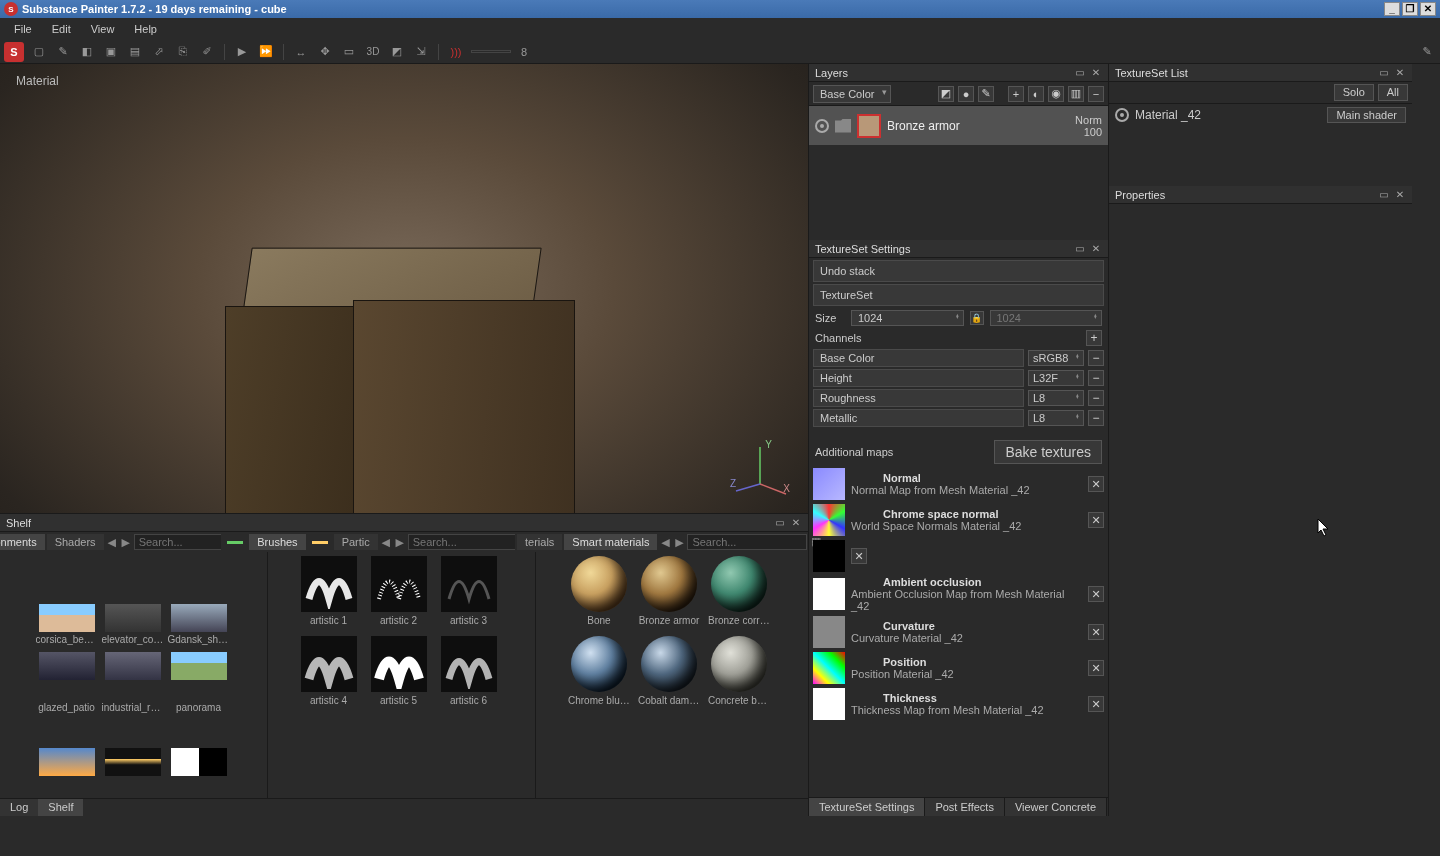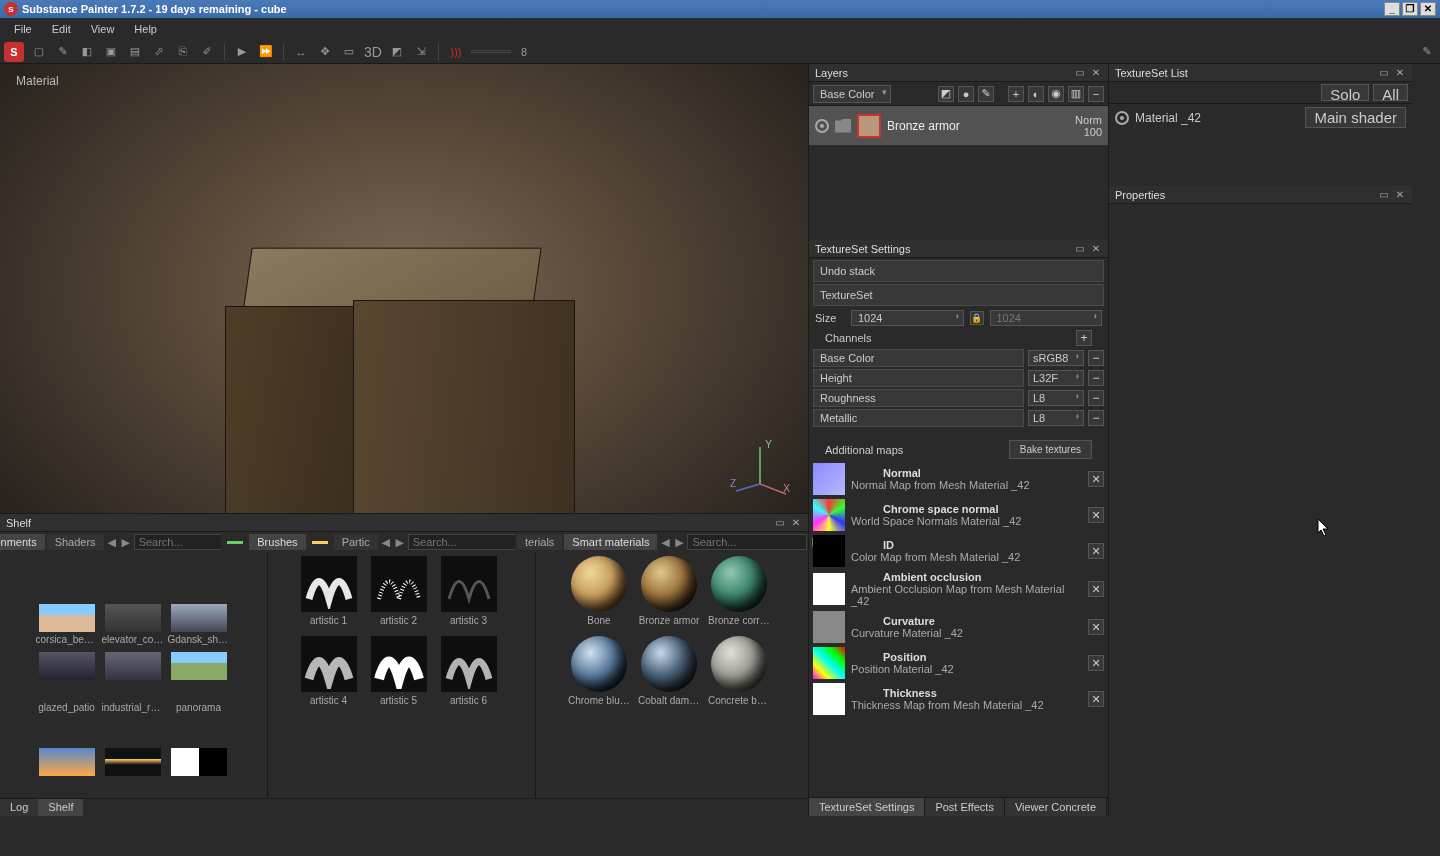--- a/index.html
+++ b/index.html
@@ -66,38 +66,38 @@
 .layer-blend { font-size: 11px; color: #ccc; text-align: right; }
 
 .ts-settings { flex: 1; display: flex; flex-direction: column; }
 .ts-body { flex: 1; overflow: hidden; padding: 0; }
 .section-row { height: 22px; background: #383838; border: 1px solid #4a4a4a; margin: 2px 4px; display: flex; align-items: center; padding: 0 6px; font-size: 11px; color: #ccc; }
 .field-row { display: flex; align-items: center; padding: 2px 6px; gap: 6px; font-size: 11px; }
 .field-row .lbl { width: 30px; }
 .num-combo { flex: 1; background: #383838; border: 1px solid #555; color: #ccc; padding: 1px 14px 1px 6px; position: relative; font-size: 11px; }
 .num-combo::after { content:"♦"; position:absolute; right:3px; top:0; color:#888; font-size:9px; transform: scaleX(0.6);}
 .lock { width: 14px; height: 14px; background: #383838; border: 1px solid #555; color: #999; font-size: 9px; text-align: center; line-height: 12px; }
-.row-hdr { display: flex; align-items: center; padding: 2px 16px; font-size: 11px; justify-content: flex-end; }
+.row-hdr { display: flex; align-items: center; padding: 2px 6px; font-size: 11px; justify-content: flex-end; }
 .row-hdr .spacer { flex: 1; }
 .sqbtn { width: 16px; height: 16px; background: #383838; border: 1px solid #555; color: #ccc; font-size: 12px; line-height: 14px; text-align: center; }
 .channel-row { display: flex; align-items: center; padding: 1px 4px; gap: 4px; }
 .channel-row .cname { flex: 1; background: #383838; border: 1px solid #4a4a4a; padding: 2px 6px; font-size: 11px; }
 .channel-row .number-combo-small { width: 56px; background: #383838; border: 1px solid #555; padding: 1px 14px 1px 4px; font-size: 11px; position: relative; }
 .channel-row .number-combo-small::after { content:"♦"; position:absolute; right:3px; top:0; color:#888; font-size:9px; transform: scaleX(0.6);}
-.bake-btn { background: #383838; border: 1px solid #555; color: #ccc; padding: 3px 10px; font-size: 10px; }
+.bake-btn { background: #383838; border: 1px solid #555; color: #ccc; padding: 3px 10px; font-size: 14px; }
 .map-row { display: flex; align-items: center; padding: 2px 4px; gap: 6px; }
 .map-swatch { width: 32px; height: 32px; }
 .map-txt { flex: 1; }
 .map-txt .mt { font-weight: bold; color: #ddd; font-size: 11px; padding-left: 32px; }
 .map-txt .ms { color: #aaa; font-size: 11px; }
 .xbtn { width: 16px; height: 16px; background: #383838; border: 1px solid #555; color: #ccc; font-size: 11px; text-align: center; line-height: 14px; }
 
 .tslist { height: 122px; display: flex; flex-direction: column; }
 .tslist-toolbar { height: 22px; display: flex; justify-content: flex-end; padding: 2px 4px; gap: 4px; border-bottom: 1px solid #1a1a1a; }
-.tsl-btn { background: #383838; border: 1px solid #555; color: #ccc; padding: 1px 8px; font-size: 15px; }
+.tsl-btn { background: #383838; border: 1px solid #555; color: #ccc; padding: 1px 8px; font-size: 11px; }
 .tsl-row { display: flex; align-items: center; padding: 3px 6px; gap: 6px; }
 .tsl-row .txt { flex: 1; font-size: 12px; }
 .props { flex: 1; }
 .bottom-tabs { display: flex; background: #2a2a2a; border-top: 1px solid #1a1a1a; }
 .bottom-tab { padding: 3px 10px; background: #333; font-size: 11px; border-right: 1px solid #1a1a1a; }
 .bottom-tab.active { background: #444; }
 
 .brush-thumb { width:56px; height:56px; background:#0e0e0e; display:flex; align-items:center; justify-content:center; }
 .brush-thumb svg { width:50px; height:50px; }
 .sphere { width:56px; height:56px; border-radius:50%; background: radial-gradient(circle at 35% 30%, var(--hi,#eee), var(--mid,#888) 40%, var(--lo,#222) 75%); box-shadow: inset -6px -6px 12px rgba(0,0,0,0.6); }
@@ -136,21 +136,21 @@
   <span class="tbtn">⬀</span>
   <span class="tbtn">⎘</span>
   <span class="tbtn">✐</span>
   <span class="tsep"></span>
   <span class="tbtn">▶</span>
   <span class="tbtn">⏩</span>
   <span class="tsep"></span>
   <span class="tbtn">↔</span>
   <span class="tbtn">✥</span>
   <span class="tbtn">▭</span>
-  <span class="tbtn" style="font-size:14px">3D</span>
+  <span class="tbtn" style="font-size:10px">3D</span>
   <span class="tbtn">◩</span>
   <span class="tbtn">⇲</span>
   <span class="tsep"></span>
   <span class="tbtn" style="color:#c73030">)))</span>
   <span style="width:40px;height:3px;background:#2a2a2a;border:1px solid #444"></span>
   <span class="tnum">8</span>
   <span style="flex:1"></span>
   <span class="tbtn">✎</span>
 </div>
 
@@ -443,24 +443,20 @@
             <div class="map-row">
               <div class="map-swatch" style="background:conic-gradient(#f33,#3f3,#33f,#ff3,#f3f,#3ff,#f33)"></div>
               <div class="map-txt">
                 <div class="mt">Chrome space normal</div>
                 <div class="ms">World Space Normals Material _42</div>
               </div>
               <span class="xbtn">✕</span>
             </div>
             <div class="map-row">
               <div class="map-swatch" style="background:#000"></div>
-              <div class="map-txt">
-                <div class="mt">ID</div>
-                <div class="ms">Color Map from Mesh Material _42</div>
-              </div>
               <span class="xbtn">✕</span>
             </div>
             <div class="map-row">
               <div class="map-swatch" style="background:#fff"></div>
               <div class="map-txt">
                 <div class="mt">Ambient occlusion</div>
                 <div class="ms">Ambient Occlusion Map from Mesh Material _42</div>
               </div>
               <span class="xbtn">✕</span>
             </div>

